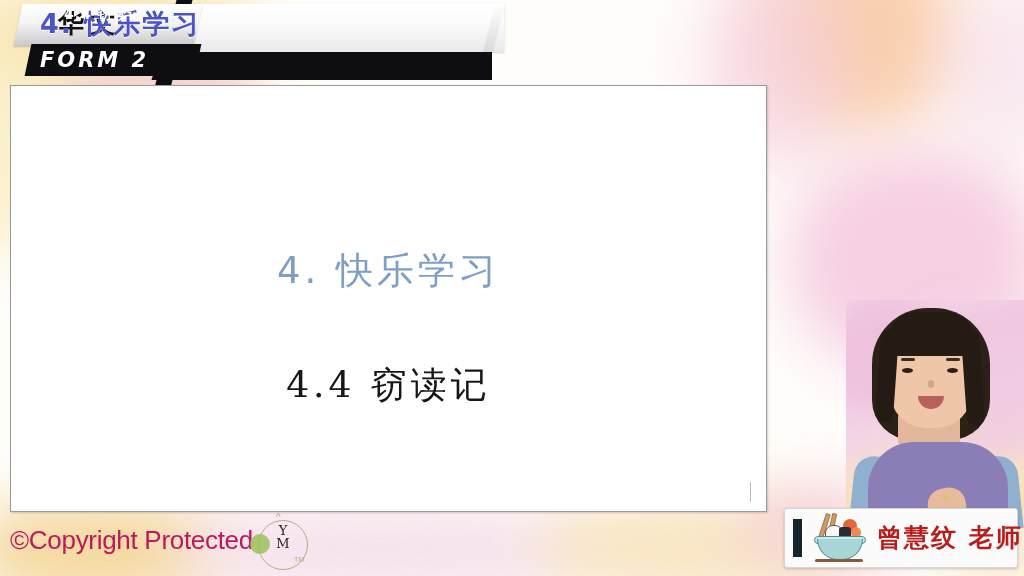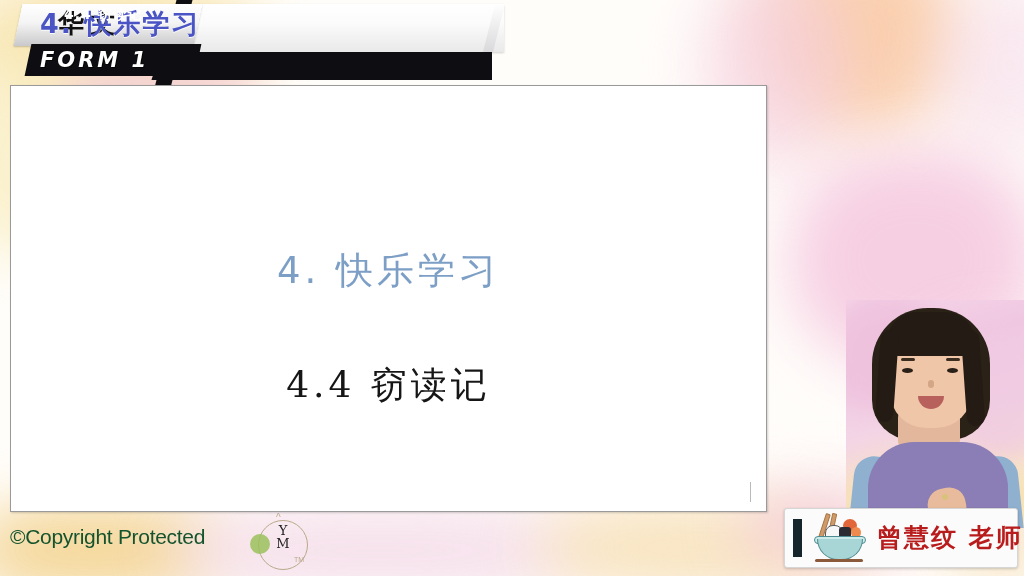--- a/index.html
+++ b/index.html
@@ -97,21 +97,21 @@
   }
   .caret{
     position:absolute;left:739px;top:396px;width:1px;height:20px;
     background:#b9b9b9;
   }
 
   
   .copy{
     position:absolute;left:10px;top:525px;
     font-family:"Liberation Sans","DejaVu Sans",sans-serif;
-    font-size:21px;color:#14532d;letter-spacing:-.3px;white-space:nowrap;
+    font-size:26px;color:#be185d;letter-spacing:-.3px;white-space:nowrap;
   }
   .ym{position:absolute;left:248px;top:512px;width:62px;height:62px;}
   .ym-ring{position:absolute;left:10px;top:8px;width:48px;height:48px;
     border:1px solid #b9a98c;border-radius:50%;}
   .ym-dot{position:absolute;left:2px;top:22px;width:20px;height:20px;
     border-radius:50%;background:#9bc15c;opacity:.85;}
   .ym-txt{position:absolute;left:22px;top:12px;width:26px;text-align:center;
     font-family:"DejaVu Serif","Liberation Serif",serif;
     font-size:13px;line-height:13px;color:#222;}
   .ym-tick{position:absolute;left:28px;top:0px;font-size:10px;color:#b9a98c;}
@@ -207,21 +207,21 @@
   </div>
 
   <div class="header">
     <div class="hdr-title-band"></div>
     <div class="hdr-slash"></div>
     <div class="hdr-sub-band"></div>
 
     <div class="logo-band"></div>
     <div class="logo-cn">华文</div>
     <div class="form-band"></div>
-    <div class="form-txt">FORM 1</div>
+    <div class="form-txt">FORM 2</div>
 
     <div class="hdr-title">4. 快乐学习</div>
     <div class="hdr-sub">4.4 窃读记</div>
   </div>
 
   <div class="slide">
     <div class="slide-title">4. 快乐学习</div>
     <div class="slide-sub">4.4 窃读记</div>
     <div class="caret"></div>
   </div>

